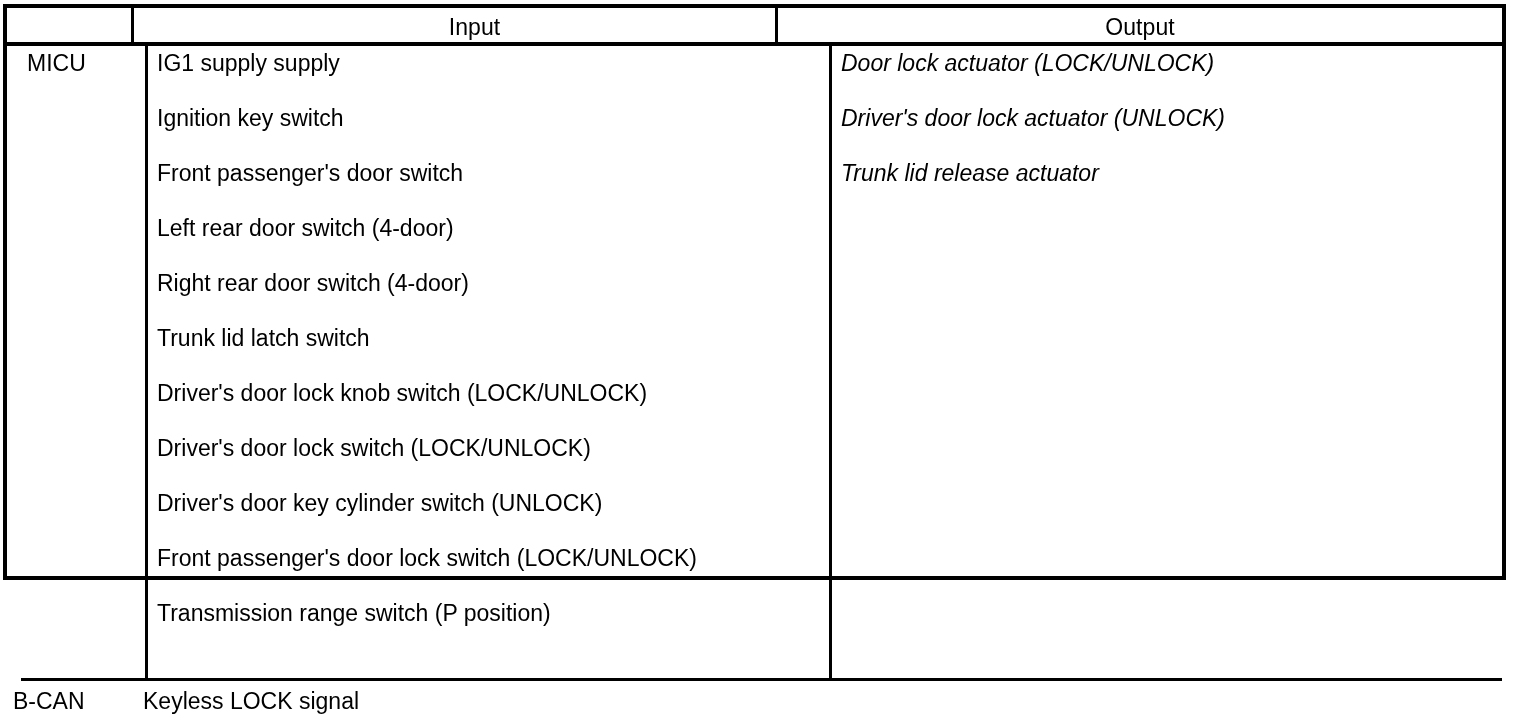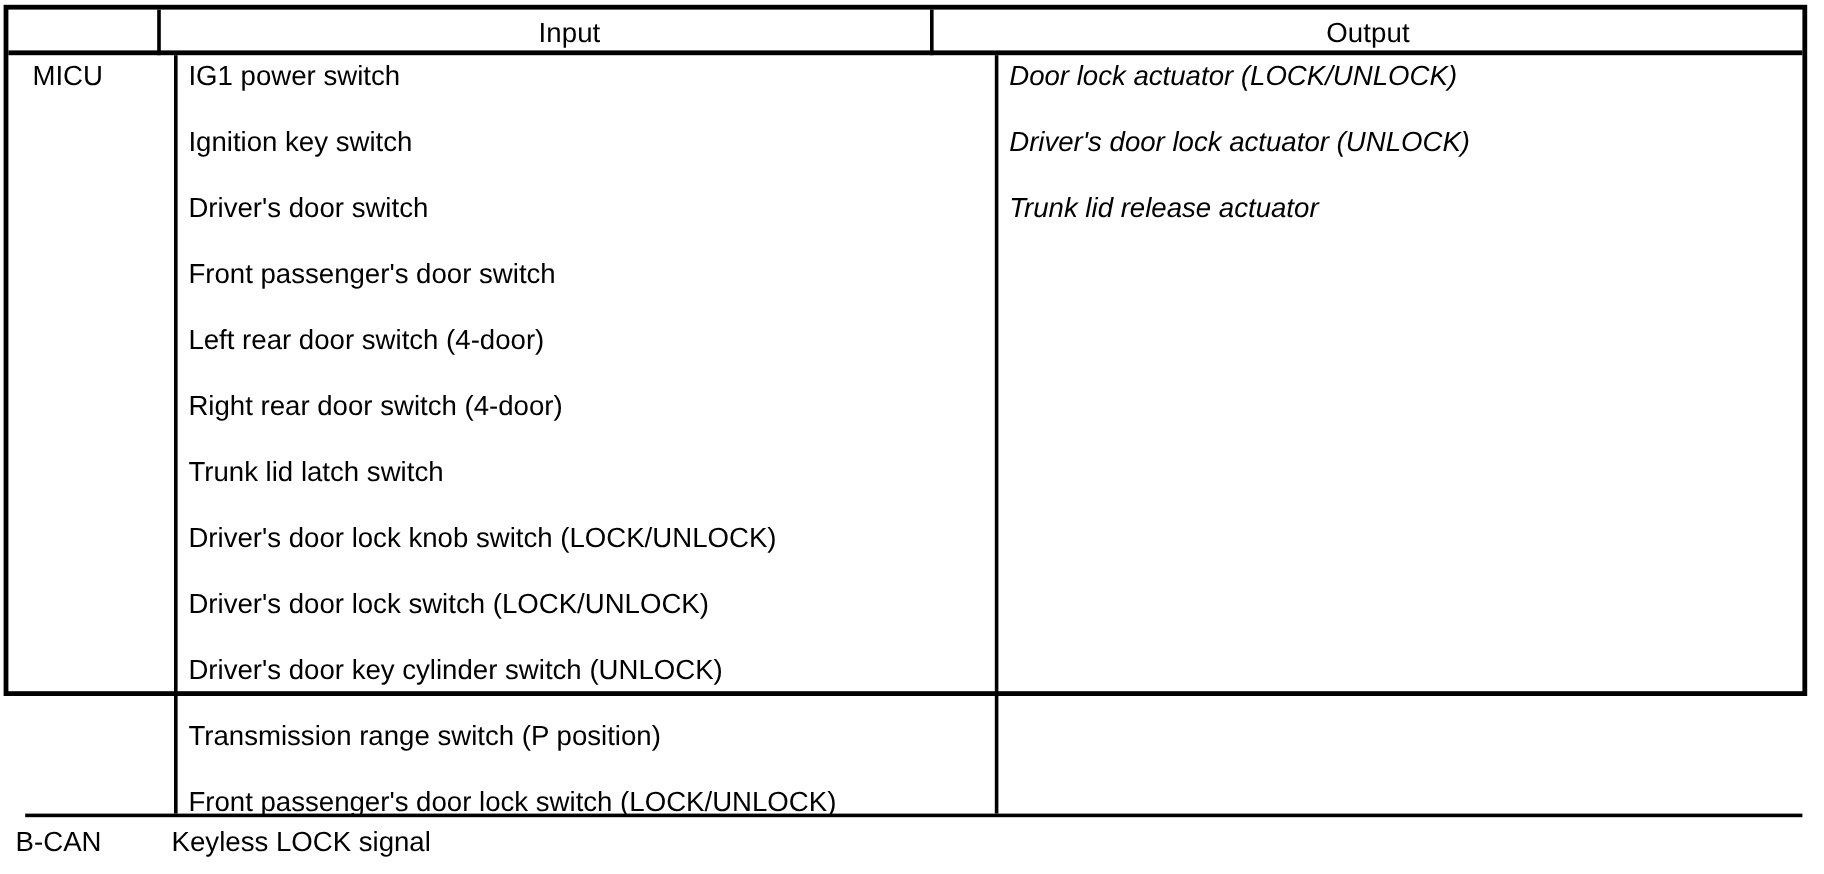--- a/index.html
+++ b/index.html
@@ -148,32 +148,31 @@
     <div class="tbody">
 
       <div class="band band-micu">
 
         <div class="col-module">
           <div class="module-label">MICU</div>
         </div>
 
         <div class="col-input">
           <div class="cell-list">
-            <div class="entry">IG1 power switch</div>
+            <div class="entry">IG1 supply supply</div>
             <div class="entry">Ignition key switch</div>
-            <div class="entry">Driver's door switch</div>
             <div class="entry">Front passenger's door switch</div>
             <div class="entry">Left rear door switch (4-door)</div>
             <div class="entry">Right rear door switch (4-door)</div>
             <div class="entry">Trunk lid latch switch</div>
             <div class="entry">Driver's door lock knob switch (LOCK/UNLOCK)</div>
             <div class="entry">Driver's door lock switch (LOCK/UNLOCK)</div>
             <div class="entry">Driver's door key cylinder switch (UNLOCK)</div>
+            <div class="entry">Front passenger's door lock switch (LOCK/UNLOCK)</div>
             <div class="entry">Transmission range switch (P position)</div>
-            <div class="entry">Front passenger's door lock switch (LOCK/UNLOCK)</div>
           </div>
         </div>
 
         <div class="col-output">
           <div class="cell-list">
             <div class="entry">Door lock actuator (LOCK/UNLOCK)</div>
             <div class="entry">Driver's door lock actuator (UNLOCK)</div>
             <div class="entry">Trunk lid release actuator</div>
           </div>
         </div>

